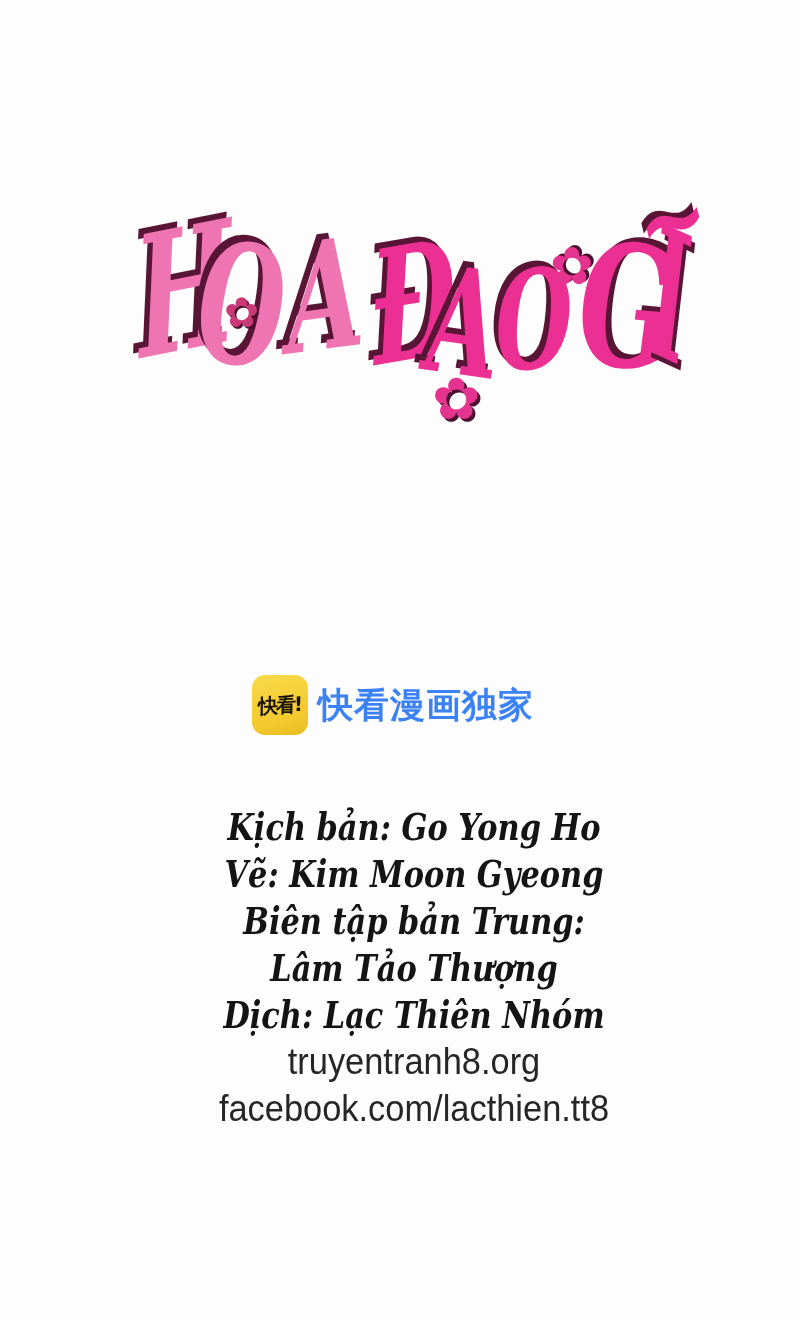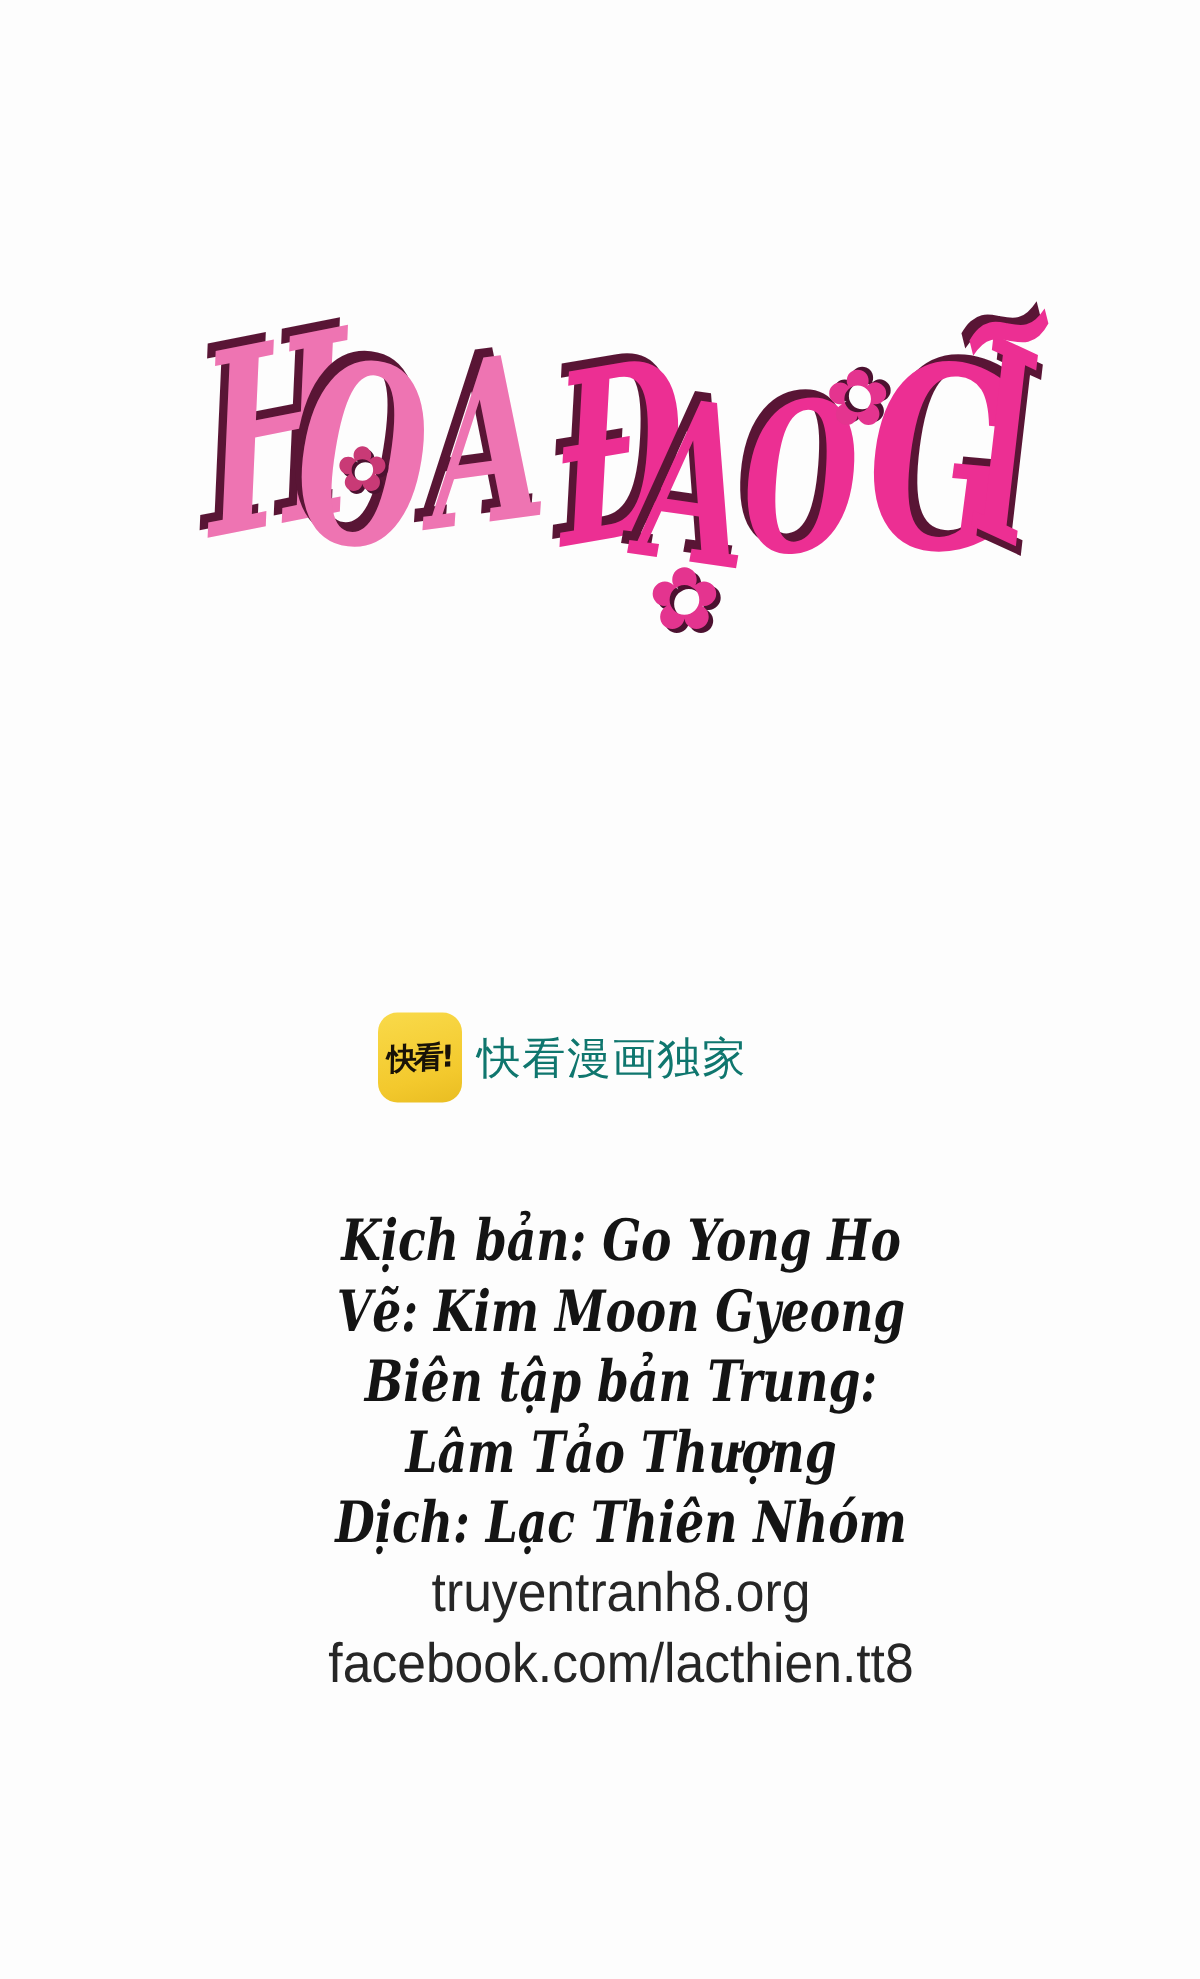--- a/index.html
+++ b/index.html
@@ -91,24 +91,24 @@
     font-family: "DejaVu Sans", sans-serif;
     font-weight: bold;
     font-size: 20px;
     letter-spacing: -2px;
     color: #181207;
     transform: rotate(-3deg) skewX(-4deg);
     white-space: nowrap;
   }
   .kk-label {
     font-family: "DejaVu Sans", sans-serif;
-    font-weight: normal;
-    font-size: 29px;
+    font-weight: bold;
+    font-size: 35px;
     line-height: 1;
-    color: #0f766e;
+    color: #3b82f6;
     letter-spacing: 1px;
     white-space: nowrap;
   }
 
   
   .credits {
     position: absolute;
     left: 14px;
     top: 803px;
     width: 800px;

